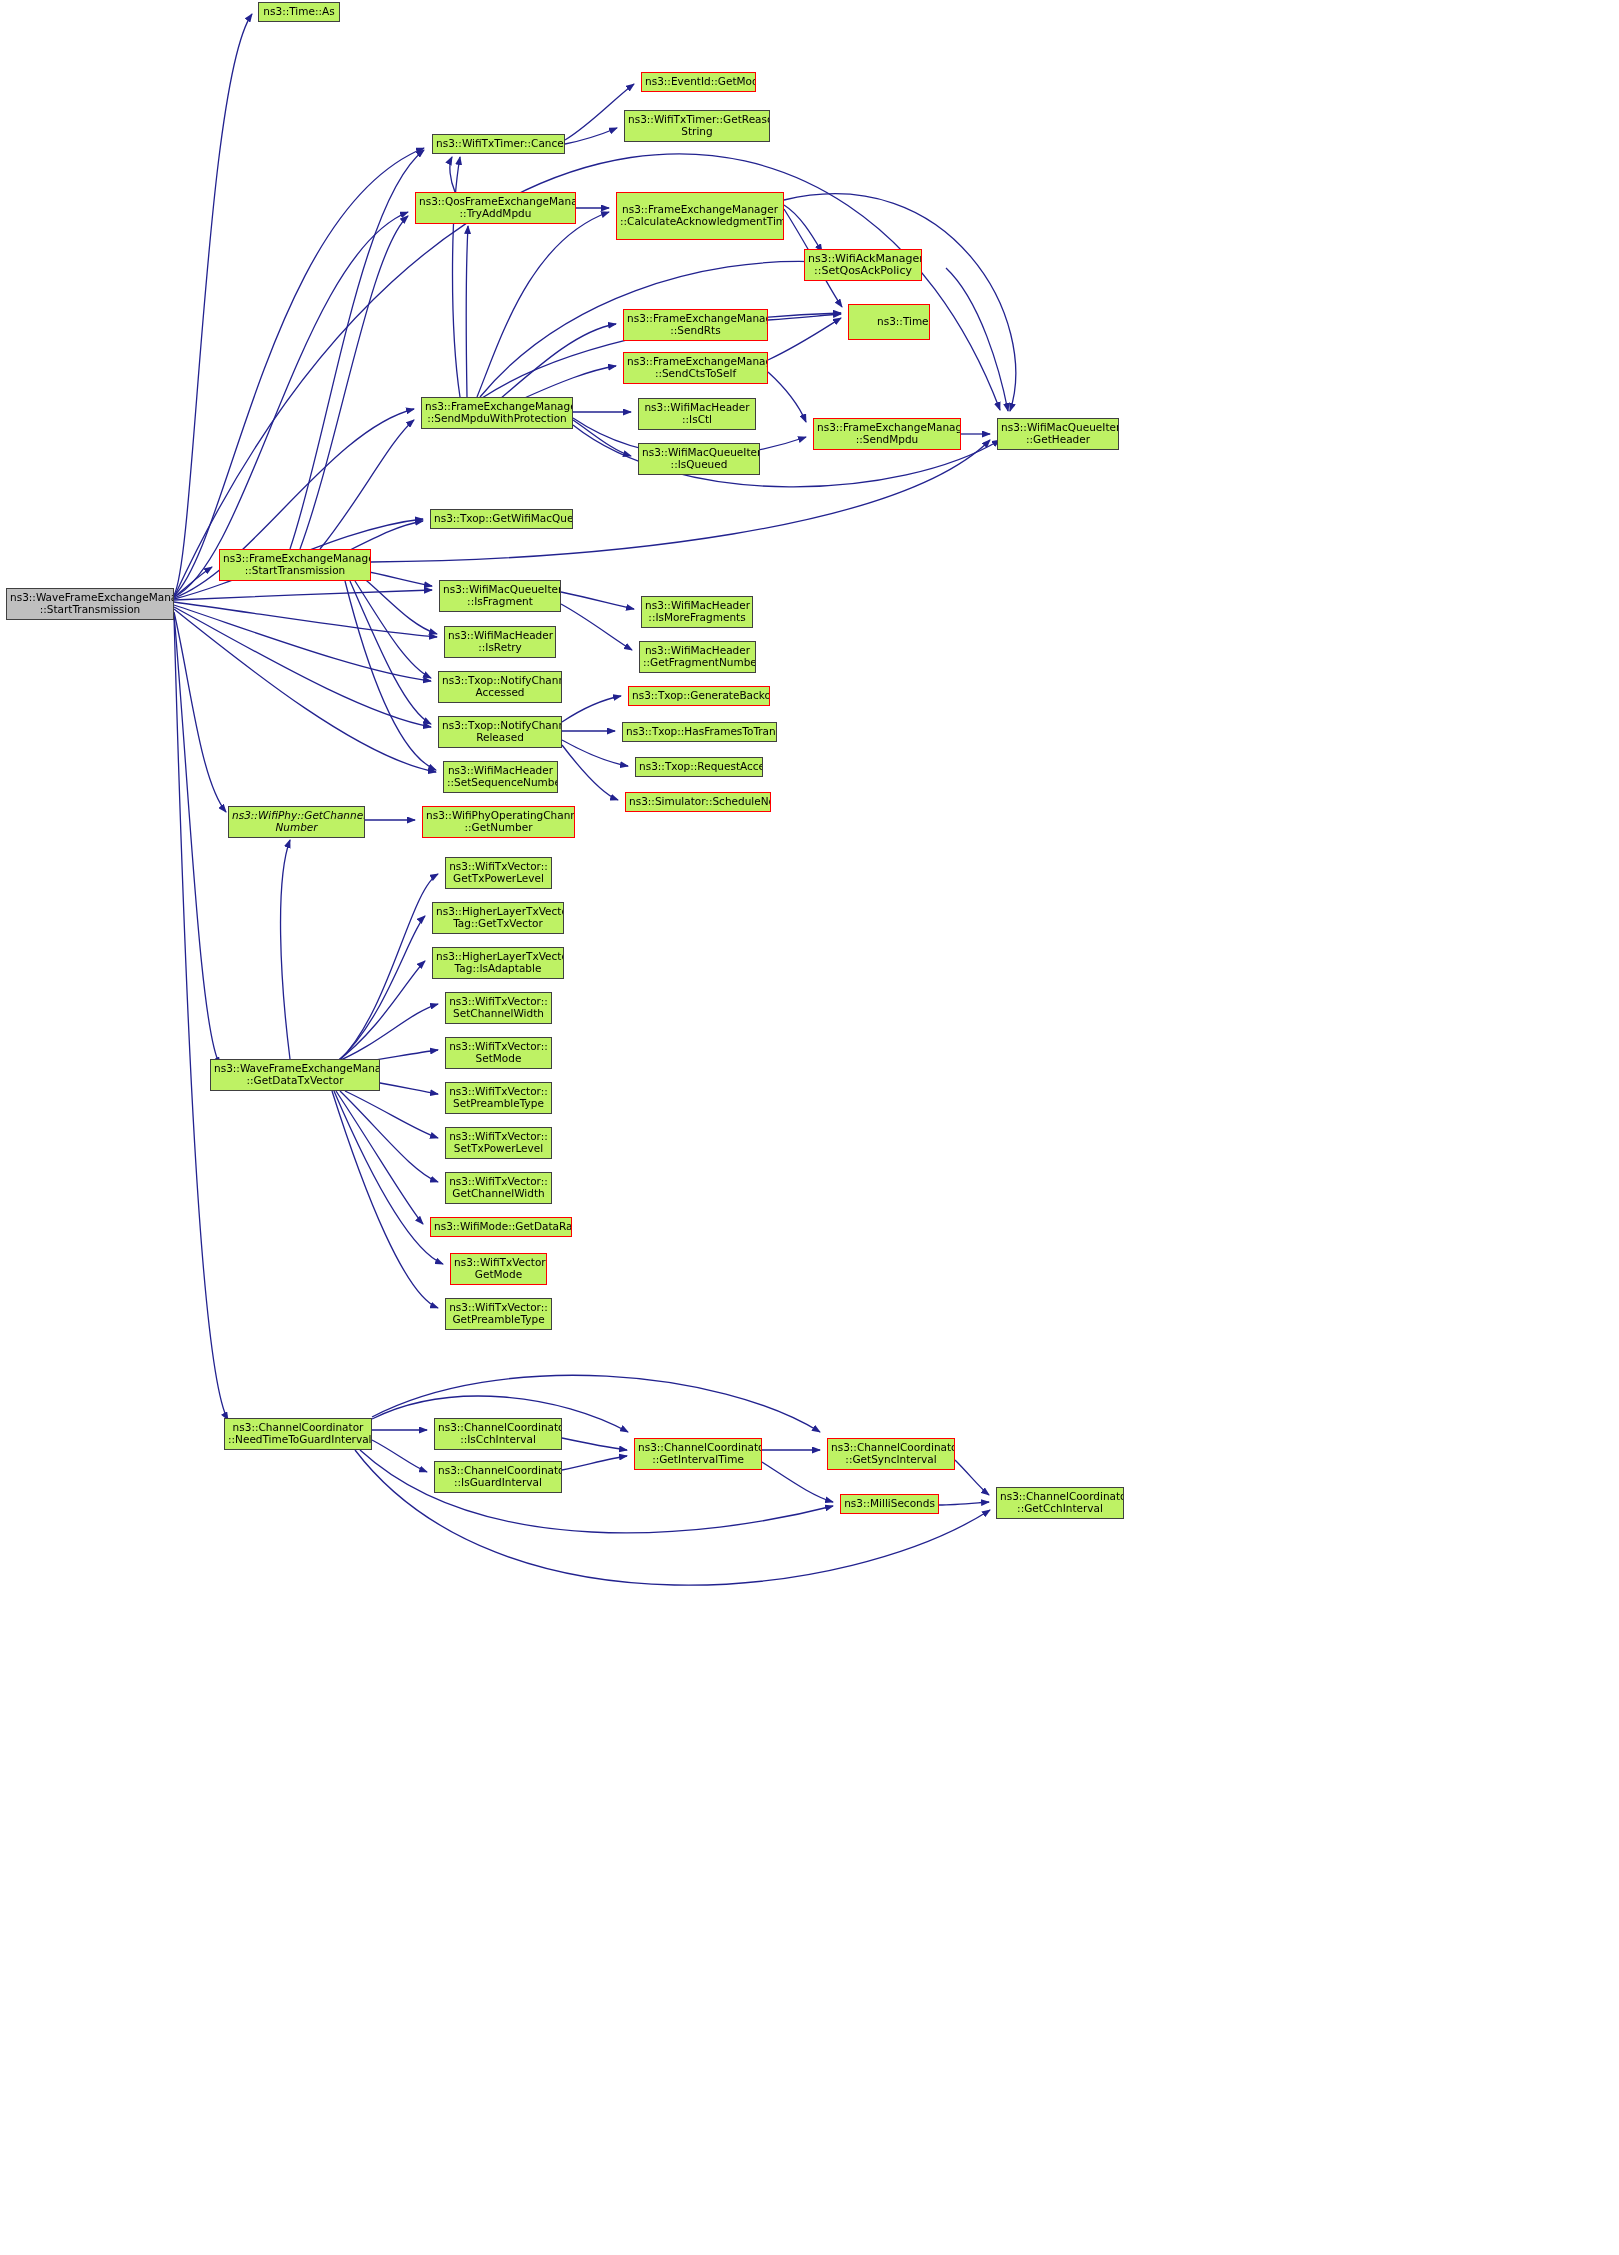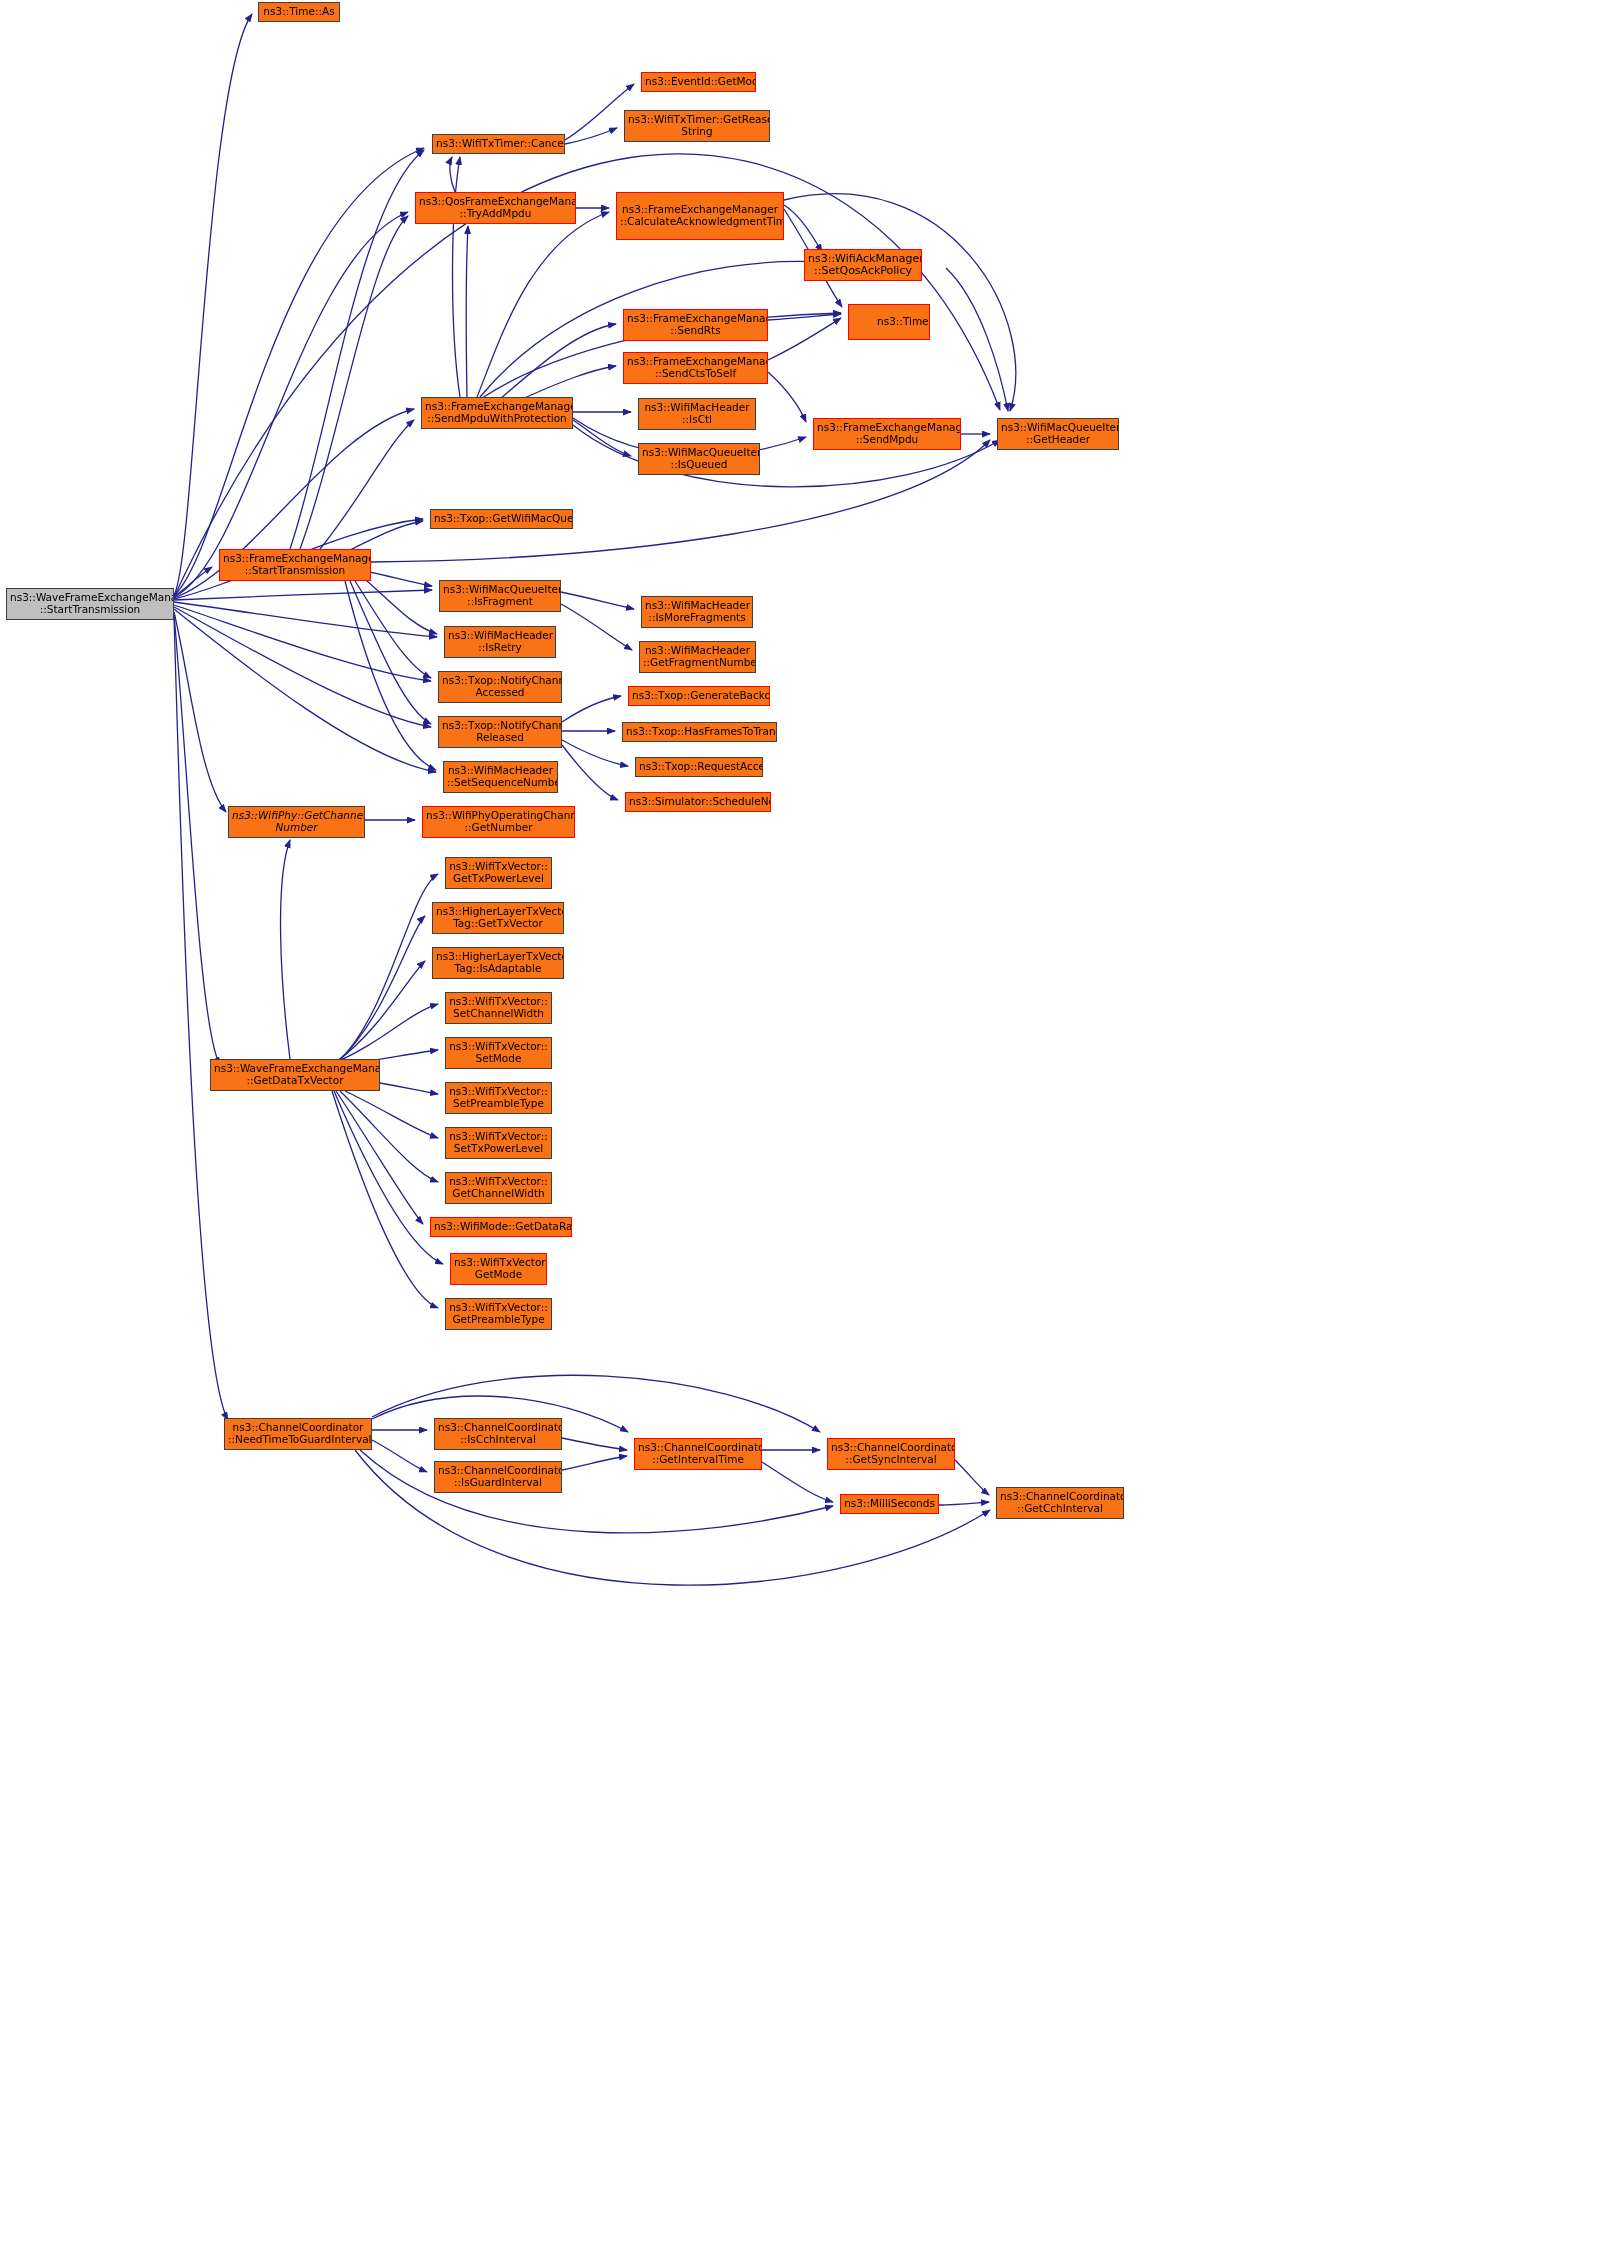--- a/index.html
+++ b/index.html
@@ -1,20 +1,20 @@
 <!DOCTYPE html>
 <html><head>
 <meta charset="utf-8">
 <style>
   html,body{margin:0;padding:0;background:#ffffff;}
   #canvas{position:relative;width:1619px;height:2255px;background:#ffffff;
           font-family:"DejaVu Sans","Liberation Sans",sans-serif;}
   #edges{position:absolute;left:0;top:0;width:1619px;height:2255px;}
   .node{position:absolute;box-sizing:border-box;display:flex;align-items:center;
-        justify-content:center;text-align:center;background:#f97316;
+        justify-content:center;text-align:center;background:#bef264;
         border:1px solid #404040;color:#000000;line-height:1.12;
         padding:1px 3px;overflow:hidden;}
   .node.red{border:1px solid #ff0000;}
   .node.cur{background:#bfbfbf;border:1px solid #404040;}
   .node span{display:block;width:100%;white-space:pre-line;}
 </style>
 </head>
 <body>
 
 <div id="canvas">

